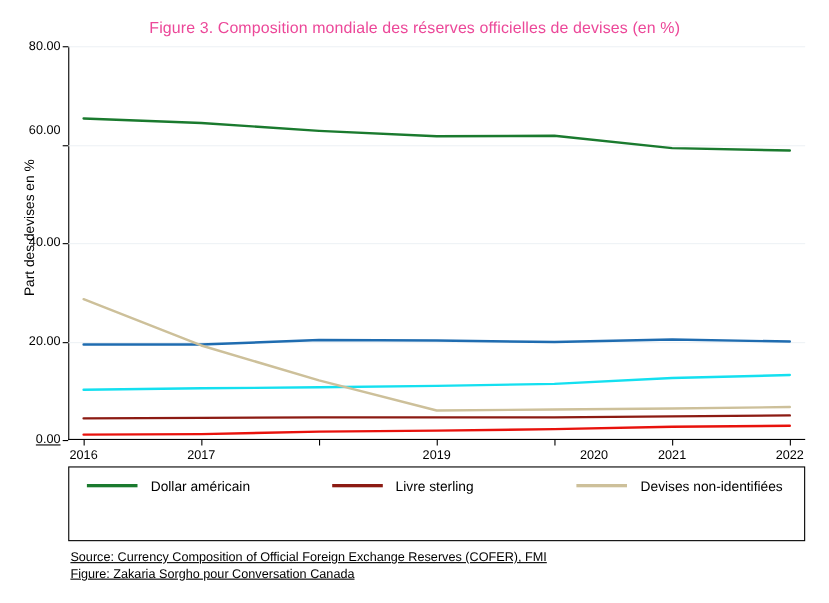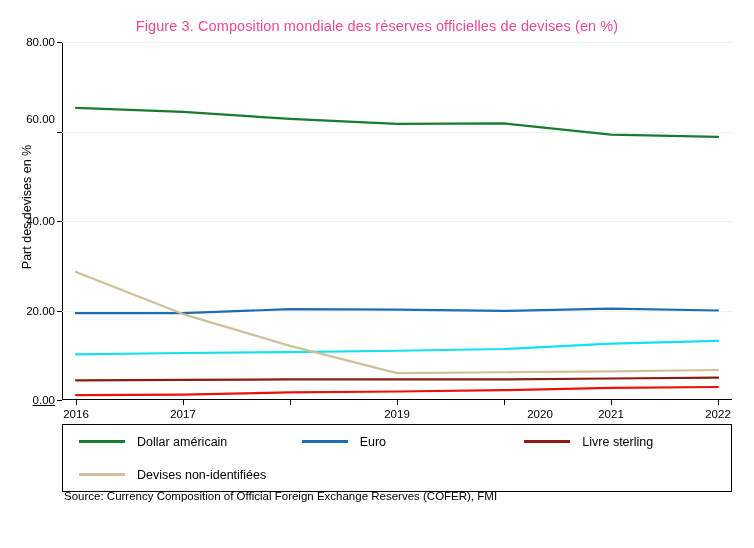--- a/index.html
+++ b/index.html
@@ -134,24 +134,25 @@
   }
   .legend-swatch {
     width: 46px;
     height: 3px;
     margin-right: 12px;
     flex: 0 0 auto;
   }
   .source {
     position: absolute;
     left: 64px;
-    top: 489px;
+    top: 500px;
     font-size: 11.5px;
     line-height: 15px;
     color: #000;
+    text-decoration: underline;
   }
   .source div { white-space: nowrap; }
 </style>
 </head>
 <body>
 
 <div id="chart-root">
 
   <div class="chart-title">Figure 3. Composition mondiale des réserves officielles de devises (en %)</div>
 
@@ -204,31 +205,28 @@
       </svg>
   </div>
 
   <div class="legend">
     <div class="legend-grid" id="legend-grid">
         <div class="legend-item">
           <span class="legend-swatch" style="background: rgb(26, 122, 46);"></span>
           <span>Dollar américain</span>
         </div>
         <div class="legend-item">
-          <span class="legend-swatch" style="background: rgb(31, 108, 176);"></span>
-          <span>Euro</span>
-        </div>
-        <div class="legend-item">
           <span class="legend-swatch" style="background: rgb(140, 27, 19);"></span>
           <span>Livre sterling</span>
         </div>
         <div class="legend-item">
           <span class="legend-swatch" style="background: rgb(205, 192, 154);"></span>
           <span>Devises non-identifiées</span>
         </div>
       </div>
   </div>
 
   <div class="source">
     <div>Source: Currency Composition of Official Foreign Exchange Reserves (COFER), FMI</div>
+    <div>Figure: Zakaria Sorgho pour Conversation Canada</div>
   </div>
 
 </div>
 
 </body></html>

